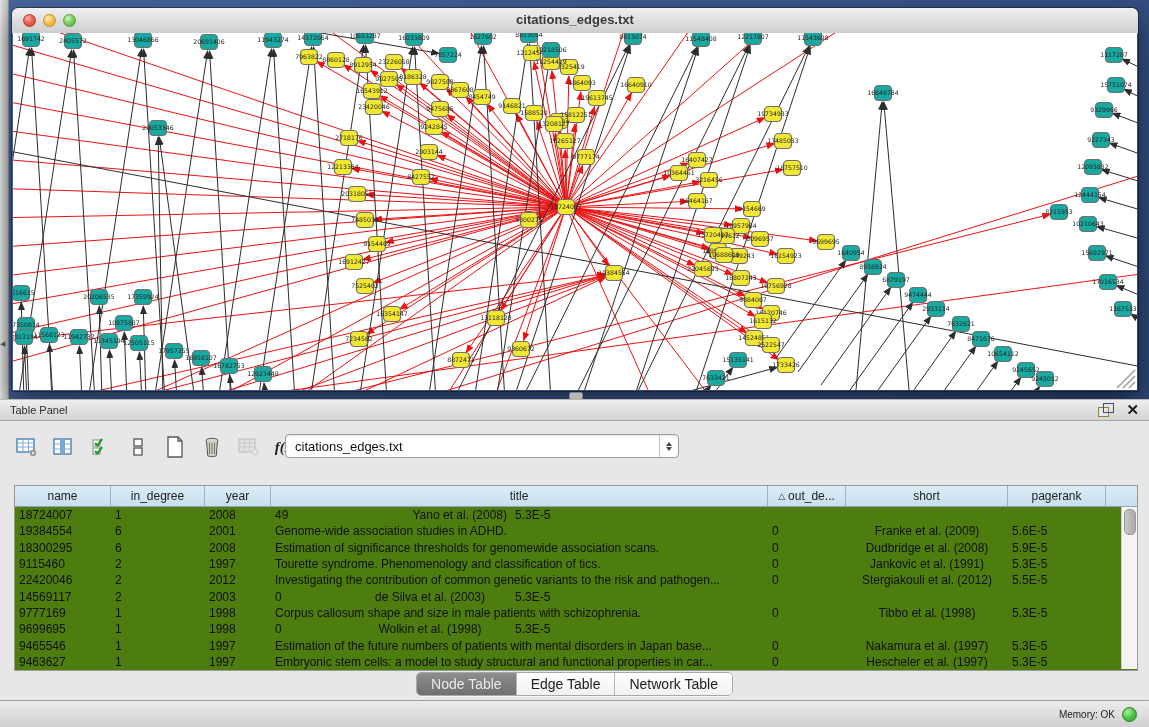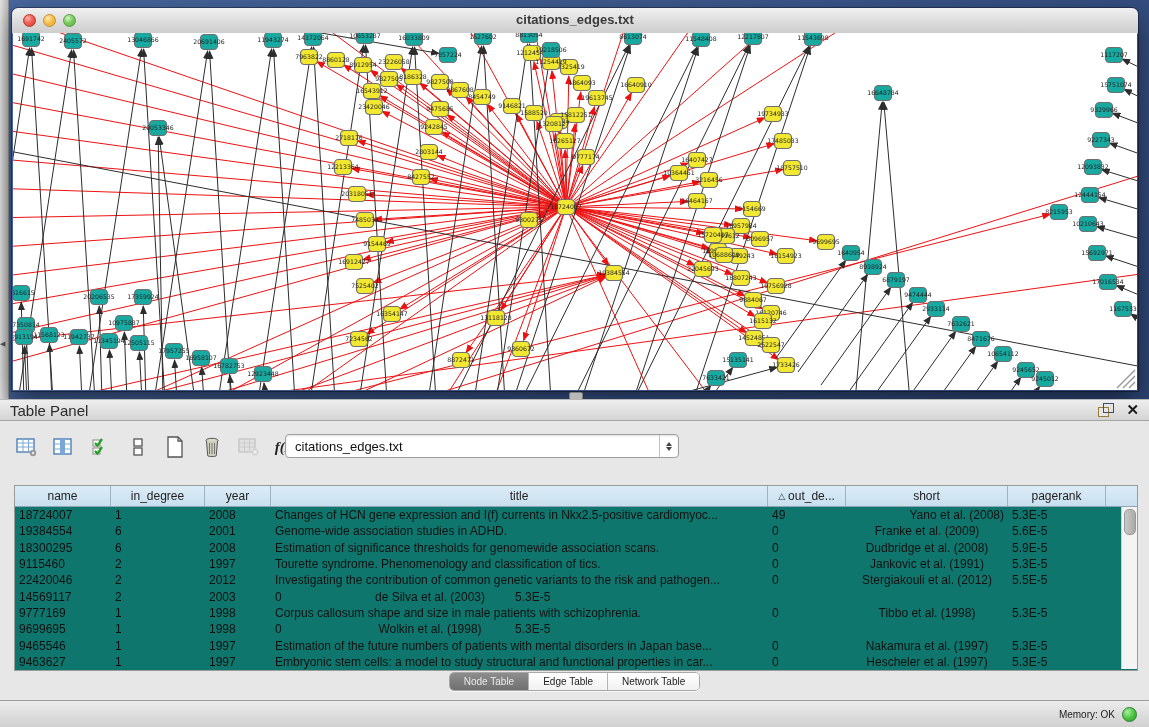--- a/index.html
+++ b/index.html
@@ -29,21 +29,21 @@
   #net-svg{display:block;}
 
   .split-nub{position:absolute;left:560px;top:392px;width:12px;height:6px;
     background:#b9b9b9;border:1px solid #7e7e7e;border-radius:2px;}
 
   
   .table-panel{position:absolute;left:0;top:399px;width:1149px;height:301px;background:#e7e7e7;}
   .panel-titlebar{height:22px;background:linear-gradient(#eeeeee,#d4d4d4);
     border-top:1px solid #b8b8b8;border-bottom:1px solid #a3a3a3;
     display:flex;align-items:center;padding:0 10px;box-sizing:border-box;}
-  .panel-title{font-size:15px;color:#2b2b2b;}
+  .panel-title{font-size:11px;color:#2b2b2b;}
   .spacer{flex:1;}
   .float-icon{width:16px;height:14px;position:relative;margin-right:12px;cursor:default;}
   .float-icon .sq1{position:absolute;left:0;top:4px;width:9px;height:8px;border:1.4px solid #9a7d3a;background:#e7e7e7;}
   .float-icon .sq2{position:absolute;left:5px;top:0px;width:9px;height:8px;border:1.4px solid #3d4f66;background:transparent;}
   .panel-close{font-size:15px;font-weight:bold;color:#1a1a1a;line-height:14px;cursor:default;}
 
   .toolbar{position:absolute;left:14px;top:32px;height:32px;display:flex;align-items:center;gap:11px;}
   .tool-btn{width:26px;height:26px;display:flex;align-items:center;justify-content:center;}
   .tool-btn.disabled{opacity:.45;filter:grayscale(1);}
   .fx-label{font-size:15px;font-style:italic;font-weight:bold;color:#222;font-family:"Liberation Serif",serif;}
@@ -51,37 +51,37 @@
   .combo{position:absolute;left:285px;top:35px;width:392px;height:22px;background:#fff;
     border:1px solid #9f9f9f;border-radius:4px;display:flex;align-items:center;
     box-shadow:inset 0 1px 2px rgba(0,0,0,.12);}
   .combo-text{flex:1;font-size:13px;color:#111;padding-left:9px;}
   .combo-arrows{width:18px;height:100%;border-left:1px solid #c2c2c2;display:flex;flex-direction:column;
     align-items:center;justify-content:center;gap:1px;}
   .combo-arrows .up{width:0;height:0;border-left:3.5px solid transparent;border-right:3.5px solid transparent;border-bottom:4px solid #444;}
   .combo-arrows .dn{width:0;height:0;border-left:3.5px solid transparent;border-right:3.5px solid transparent;border-top:4px solid #444;}
 
   .table-wrap{position:absolute;left:14px;top:86px;width:1122px;height:184px;
-    border:1px solid #9a9a9a;background:#0f766e;overflow:hidden;}
+    border:1px solid #9a9a9a;background:#4d7c0f;overflow:hidden;}
   .thead{display:flex;height:21px;background:linear-gradient(#dcecf7,#c8dfee);
     border-bottom:1px solid #8fa5b5;box-sizing:border-box;}
   .th{font-size:12px;color:#222;display:flex;align-items:center;justify-content:center;
     border-right:1px solid #9db3c3;box-sizing:border-box;white-space:nowrap;overflow:hidden;}
   .th .sortglyph{font-size:9px;margin-right:3px;color:#234;}
   .tbody{position:relative;}
   .tr{display:flex;height:16.3px;align-items:center;}
   .td{font-size:12px;color:#111;white-space:nowrap;overflow:hidden;box-sizing:border-box;padding:0 4px;}
   .vscroll{position:absolute;right:0;top:21px;width:15px;height:162px;background:#f4f4f4;border-left:1px solid #cfcfcf;}
   .vthumb{position:absolute;left:2px;top:2px;width:10px;height:24px;border-radius:5px;
     background:linear-gradient(90deg,#c9c9c9,#a9a9a9);border:1px solid #999;}
 
   .tabs-row{position:absolute;left:0;width:100%;top:273px;display:flex;justify-content:center;}
   .seg-group{display:inline-flex;border:1px solid #a8a8a8;border-radius:5px;overflow:hidden;
     background:#fdfdfd;box-shadow:0 1px 1px rgba(255,255,255,.7);}
-  .seg{font-size:10px;padding:3px 14px;color:#1c1c1c;border-right:1px solid #b5b5b5;background:linear-gradient(#ffffff,#f1f1f1);}
+  .seg{font-size:14px;padding:3px 14px;color:#1c1c1c;border-right:1px solid #b5b5b5;background:linear-gradient(#ffffff,#f1f1f1);}
   .seg:last-child{border-right:none;}
   .seg.selected{background:linear-gradient(#8d8d8d,#707070);color:#e9e9e9;}
 
   
   .status-bar{position:absolute;left:0;top:700px;width:1149px;height:27px;
     background:linear-gradient(#ececec,#d0d0d0);border-top:1px solid #9e9e9e;
     display:flex;align-items:center;justify-content:flex-end;padding-right:12px;gap:7px;box-sizing:border-box;}
   .mem-label{font-size:10px;color:#222;}
   .mem-orb{width:15px;height:15px;border-radius:50%;border:1px solid #2f7a2f;
     background:radial-gradient(circle at 35% 30%,#a9f0a0,#47c13e 55%,#2fa32a);box-sizing:border-box;}
@@ -900,21 +900,20 @@
           <div class="th" style="width: 98px;">
             <span>pagerank</span>
           </div>
           <div class="th" style="flex: 1 1 0%; border-right: none;"></div>
         </div>
       <div class="tbody" id="tbody">
           <div class="tr">
             <div class="td" style="width: 96px; text-align: left;">18724007</div>
             <div class="td" style="width: 94px; text-align: left;">1</div>
             <div class="td" style="width: 66px; text-align: left;">2008</div>
-            <div class="td" style="width: 497px; text-align: left;">Changes of HCN gene expression and I(f) currents in Nkx2.5-positive cardiomyoc...</div>
             <div class="td" style="width: 78px; text-align: left;">49</div>
             <div class="td" style="width: 162px; text-align: right;">Yano et al. (2008)</div>
             <div class="td" style="width: 98px; text-align: left;">5.3E-5</div>
           </div>
           <div class="tr">
             <div class="td" style="width: 96px; text-align: left;">19384554</div>
             <div class="td" style="width: 94px; text-align: left;">6</div>
             <div class="td" style="width: 66px; text-align: left;">2001</div>
             <div class="td" style="width: 497px; text-align: left;">Genome-wide association studies in ADHD.</div>
             <div class="td" style="width: 78px; text-align: left;">0</div>

